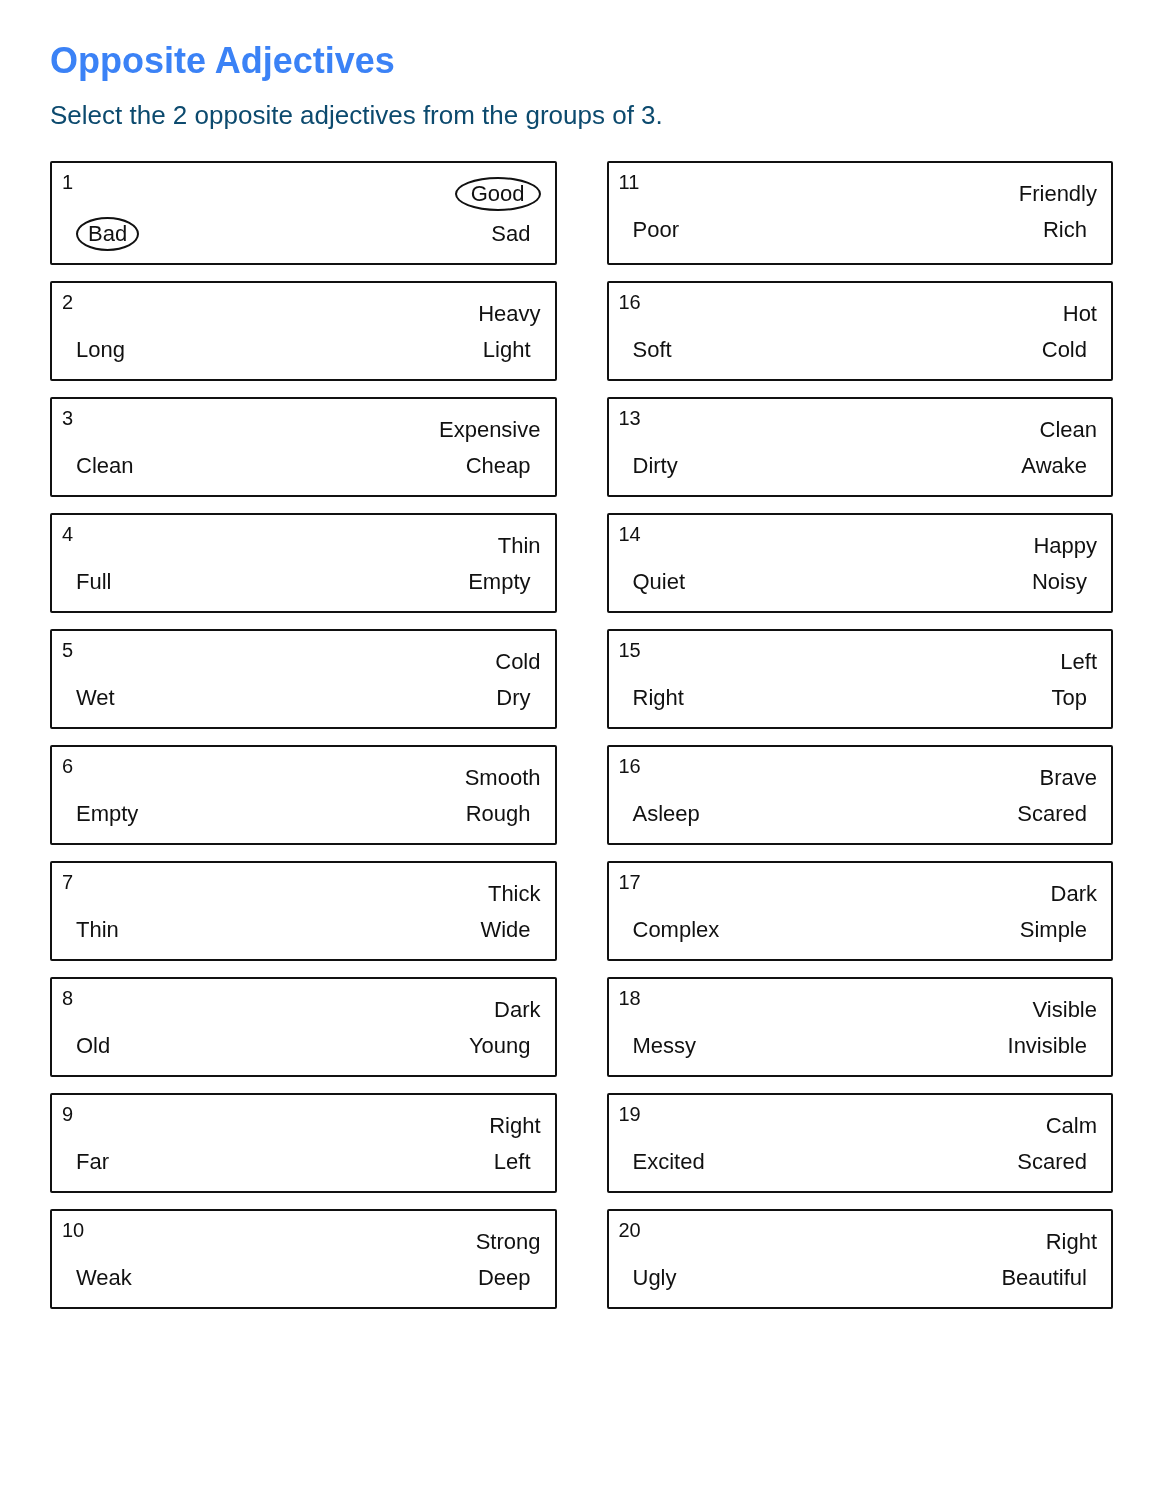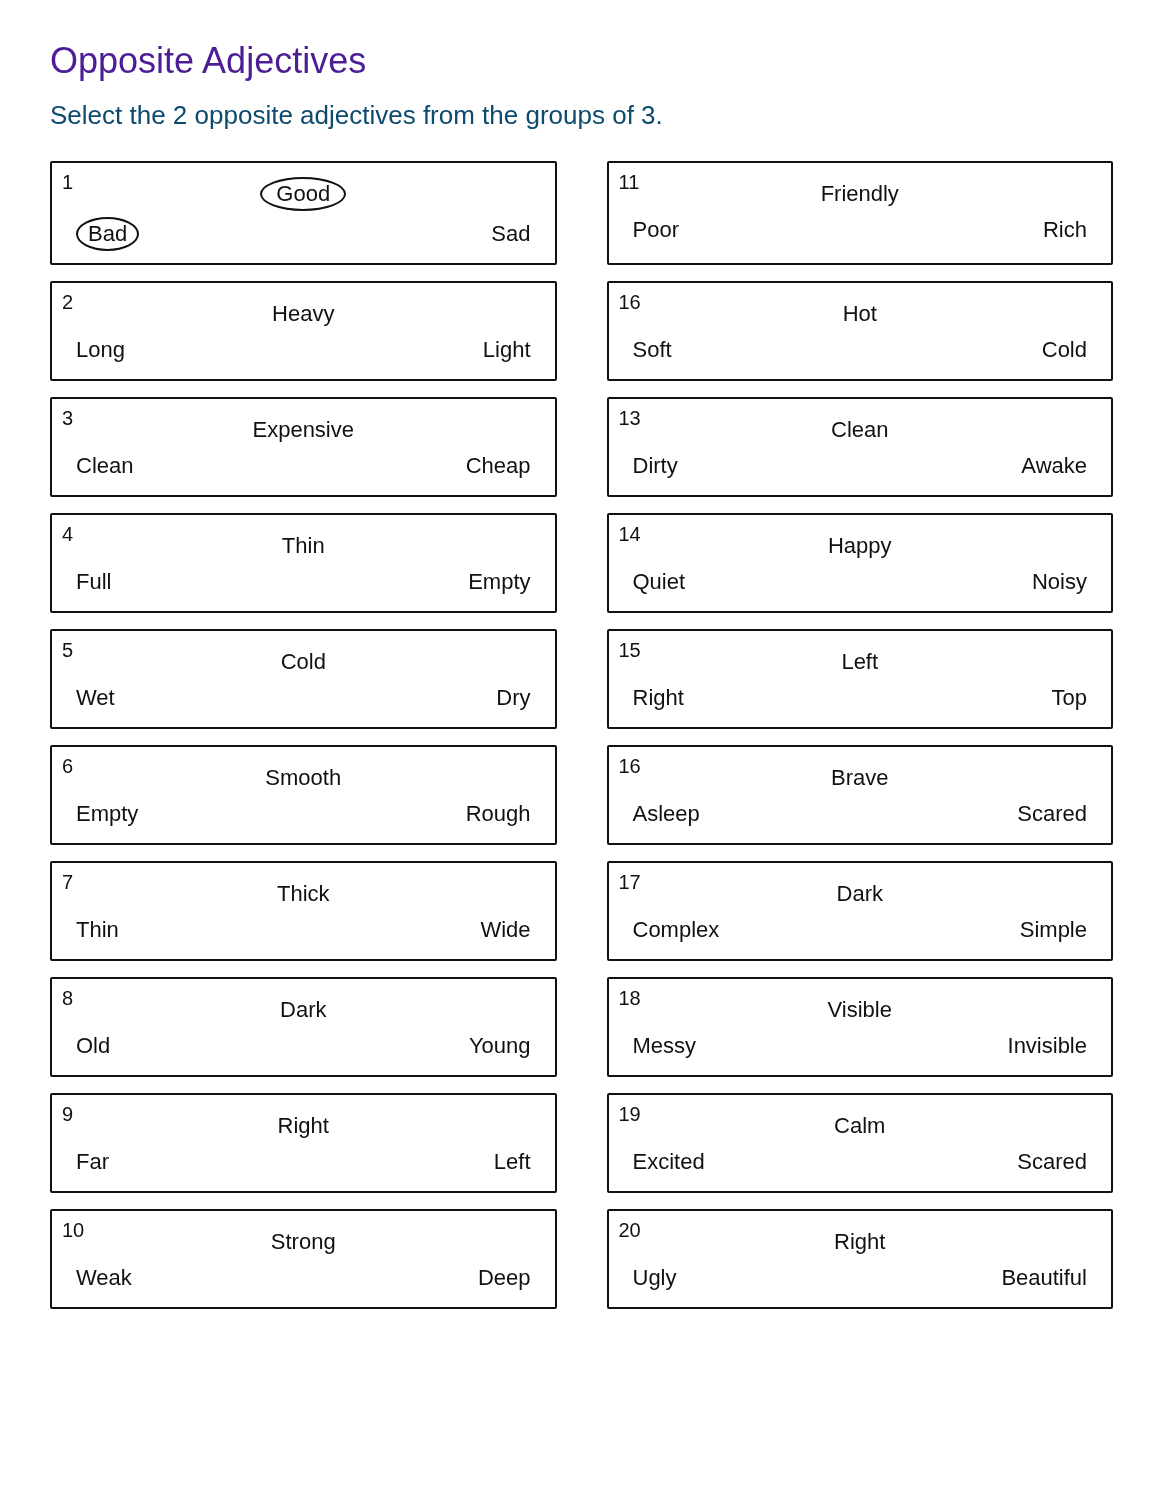--- a/index.html
+++ b/index.html
@@ -4,23 +4,23 @@
   <style>
     * { box-sizing: border-box; margin: 0; padding: 0; }
     body {
       background: #fff;
       font-family: Arial, sans-serif;
       padding: 40px 50px;
       width: 1163px;
       min-height: 1505px;
     }
     h1 {
-      color: #4c1d95;
+      color: #3b82f6;
       font-size: 36px;
-      font-weight: normal;
+      font-weight: bold;
       margin-bottom: 18px;
     }
     .subtitle {
       font-size: 26px;
       font-weight: normal;
       color: #0c4a6e;
       margin-bottom: 30px;
     }
     .grid {
       display: grid;
@@ -37,21 +37,21 @@
     .card-number {
       font-size: 20px;
       font-weight: normal;
       color: #111;
       position: absolute;
       top: 8px;
       left: 10px;
     }
     .card-top {
       display: flex;
-      justify-content: center;
+      justify-content: flex-end;
       align-items: center;
       font-size: 22px;
       color: #111;
       padding-top: 4px;
       min-height: 38px;
     }
     .card-bottom {
       display: flex;
       justify-content: space-between;
       align-items: center;

